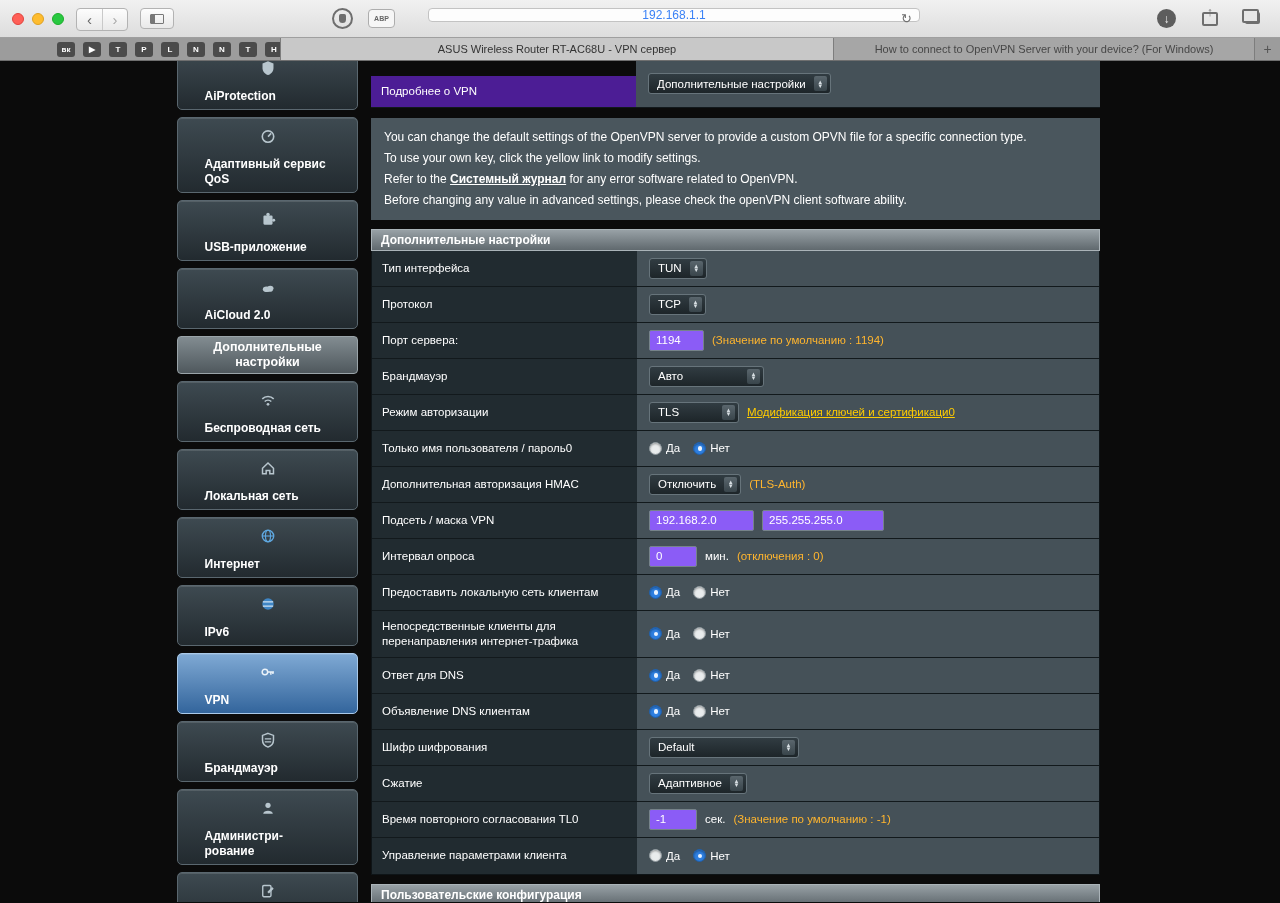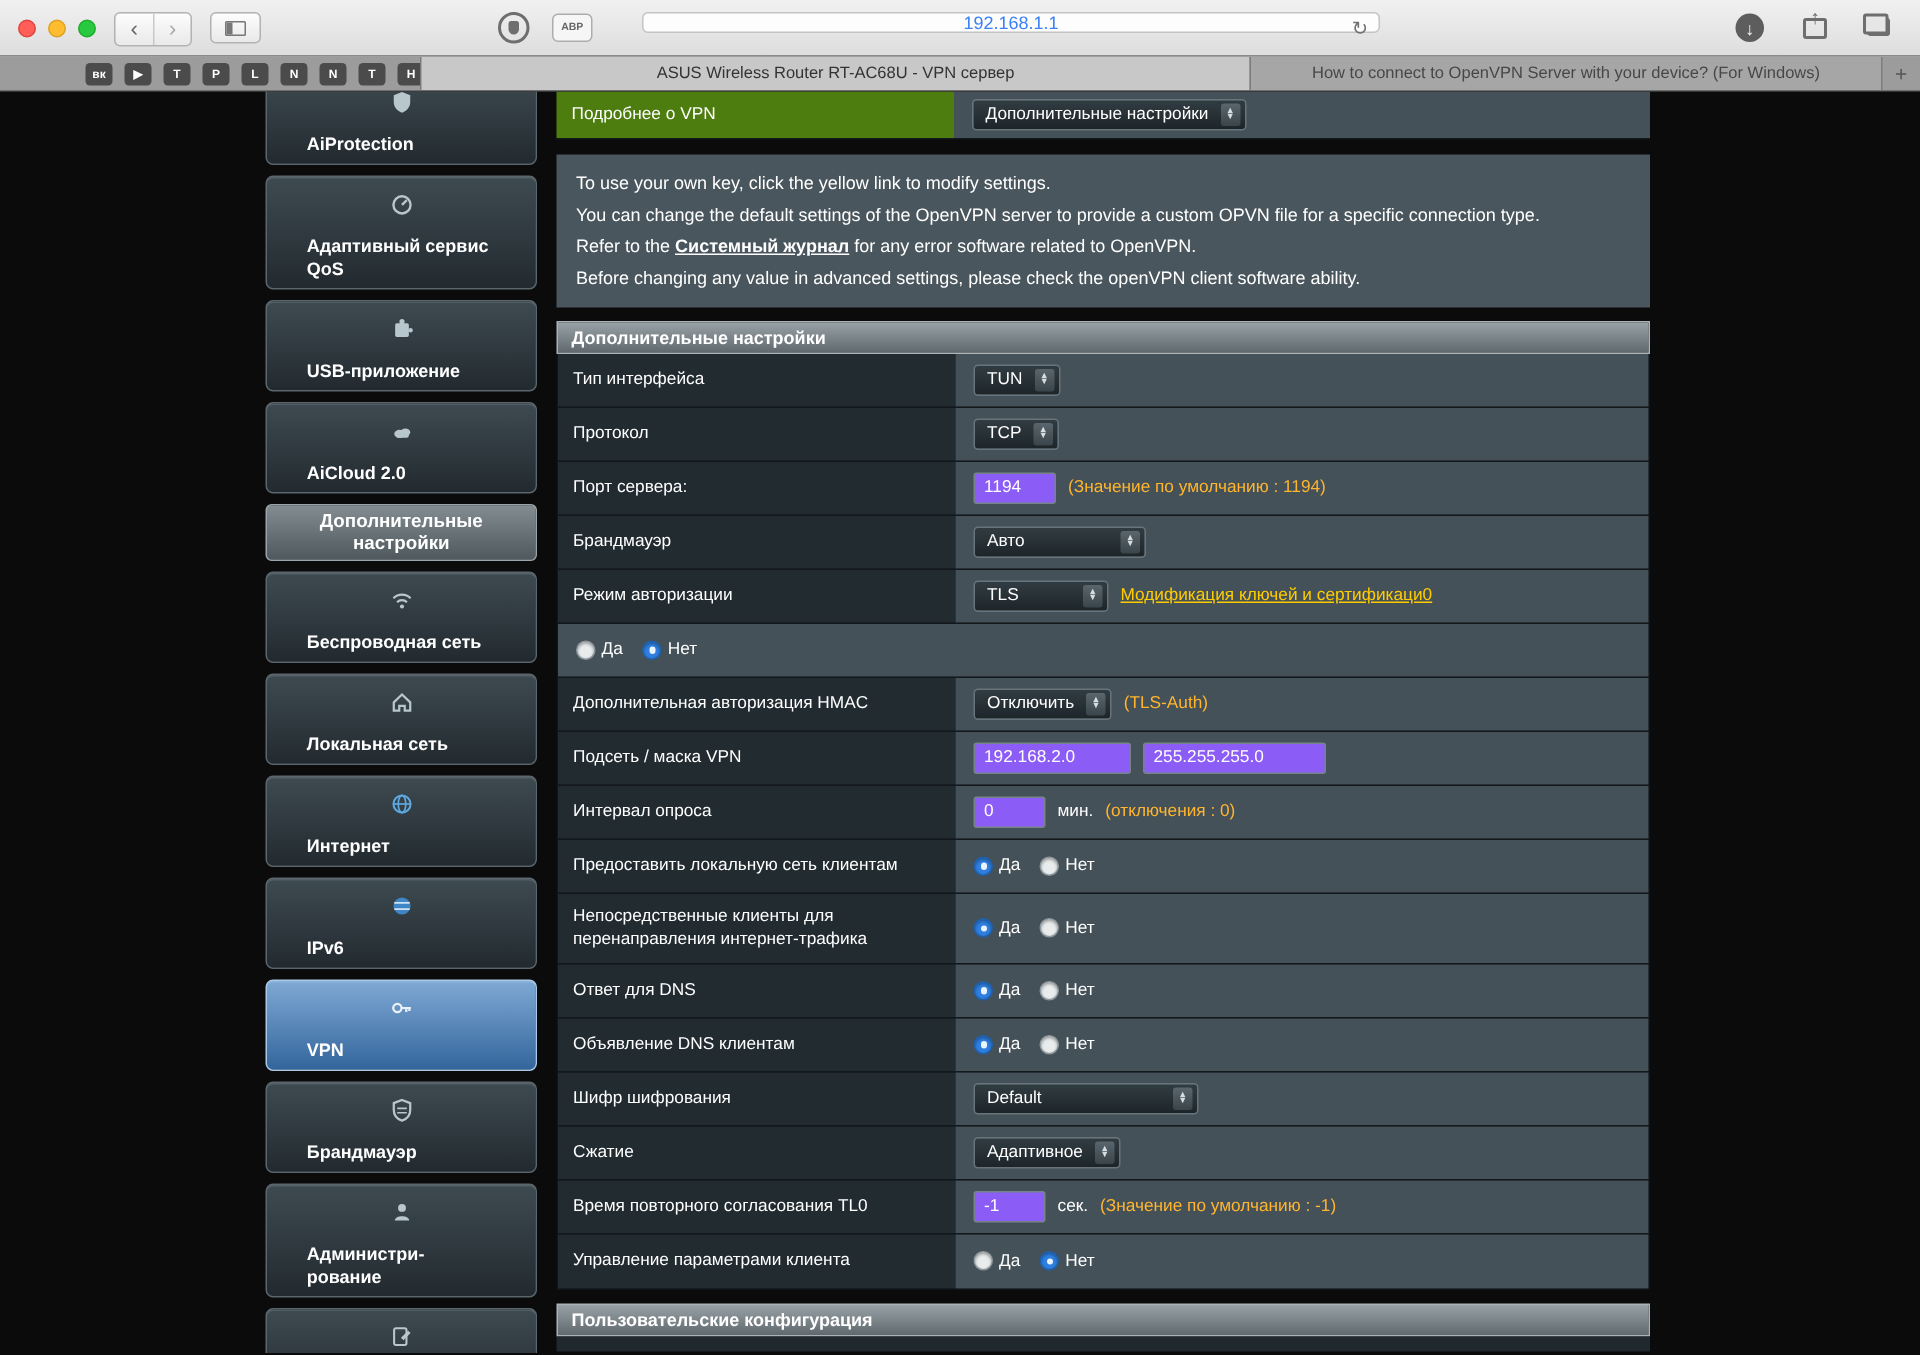--- a/index.html
+++ b/index.html
@@ -55,21 +55,21 @@
   .sb-label { width:126px; }
   .sb-header { background:linear-gradient(#828c91,#4f585d); border:1px solid #9aa4a9; border-radius:4px;
     color:#fff; font-weight:bold; font-size:12.5px; text-align:center; padding:3px 6px; line-height:1.2; margin:6px 0 7px; }
 
   
   .main { position:absolute; left:371px; top:0; width:729px; color:#fff; }
   .row { display:flex; border-bottom:1px solid #12191c; min-height:36px; }
   .cell-label { width:265px; flex:none; background:#212b30; font-size:11.5px; padding:8px 10px; display:flex; align-items:center; line-height:1.3; }
   .cell-ctrl { flex:1; background:#455158; display:flex; align-items:center; padding:4px 12px; gap:8px; font-size:11.5px; }
   .row-top { min-height:27px; }
-  .row-top .cell-label { background:#4d7c0f; }
+  .row-top .cell-label { background:#4c1d95;margin-top:15px; }
 
   .desc-box { background:#4a565d; margin-top:10px; padding:9px 13px; font-size:12px; line-height:21px; }
   .desc-link { font-weight:bold; text-decoration:underline; }
   .section-bar { margin-top:9px; background:linear-gradient(#98a1a6,#60696e); border:1px solid #aab3b8;
     font-size:12px; font-weight:bold; padding:3px 9px; }
   .vpn-table { border:1px solid #0e1417; border-top:none; }
   .stub { height:10px; background:#20292e; }
 
   .sel { display:inline-flex; align-items:center; background:linear-gradient(#313c42,#1d2529); border:1px solid #67747b;
     border-radius:3px; padding:2px 3px 2px 8px; color:#fff; font-size:11.5px; min-height:20px; }
@@ -276,22 +276,22 @@
         <div class="cell-label">Подробнее о VPN</div>
         <div class="cell-ctrl">
           <div class="sel w160">
             <span class="sel-val">Дополнительные настройки</span>
             <span class="arrows"></span>
           </div>
         </div>
       </div>
 
       <div class="desc-box">
+        <div>You can change the default settings of the OpenVPN server to provide a custom OPVN file for a specific connection type.</div>
         <div>To use your own key, click the yellow link to modify settings.</div>
-        <div>You can change the default settings of the OpenVPN server to provide a custom OPVN file for a specific connection type.</div>
         <div><span>Refer to the </span><span class="desc-link">Системный журнал</span><span> for any error software related to OpenVPN.</span></div>
         <div>Before changing any value in advanced settings, please check the openVPN client software ability.</div>
       </div>
 
       <div class="section-bar">Дополнительные настройки</div>
 
       <div class="vpn-table">
 
         <div class="row">
           <div class="cell-label">Тип интерфейса</div>
@@ -336,20 +336,21 @@
           <div class="cell-ctrl">
             <div class="sel w90">
               <span class="sel-val">TLS</span>
               <span class="arrows"></span>
             </div>
             <span class="yellow-link">Модификация ключей и сертификаци0</span>
           </div>
         </div>
 
         <div class="row">
+          <div class="cell-label">Только имя пользователя / пароль0</div>
           <div class="cell-ctrl">
             <div class="radios" data-sel="Нет">
               <span class="rb rb-yes"></span>
                 <span class="rlabel">Да</span>
               <span class="rb rb-no"></span>
                 <span class="rlabel">Нет</span>
             </div>
           </div>
         </div>
 

